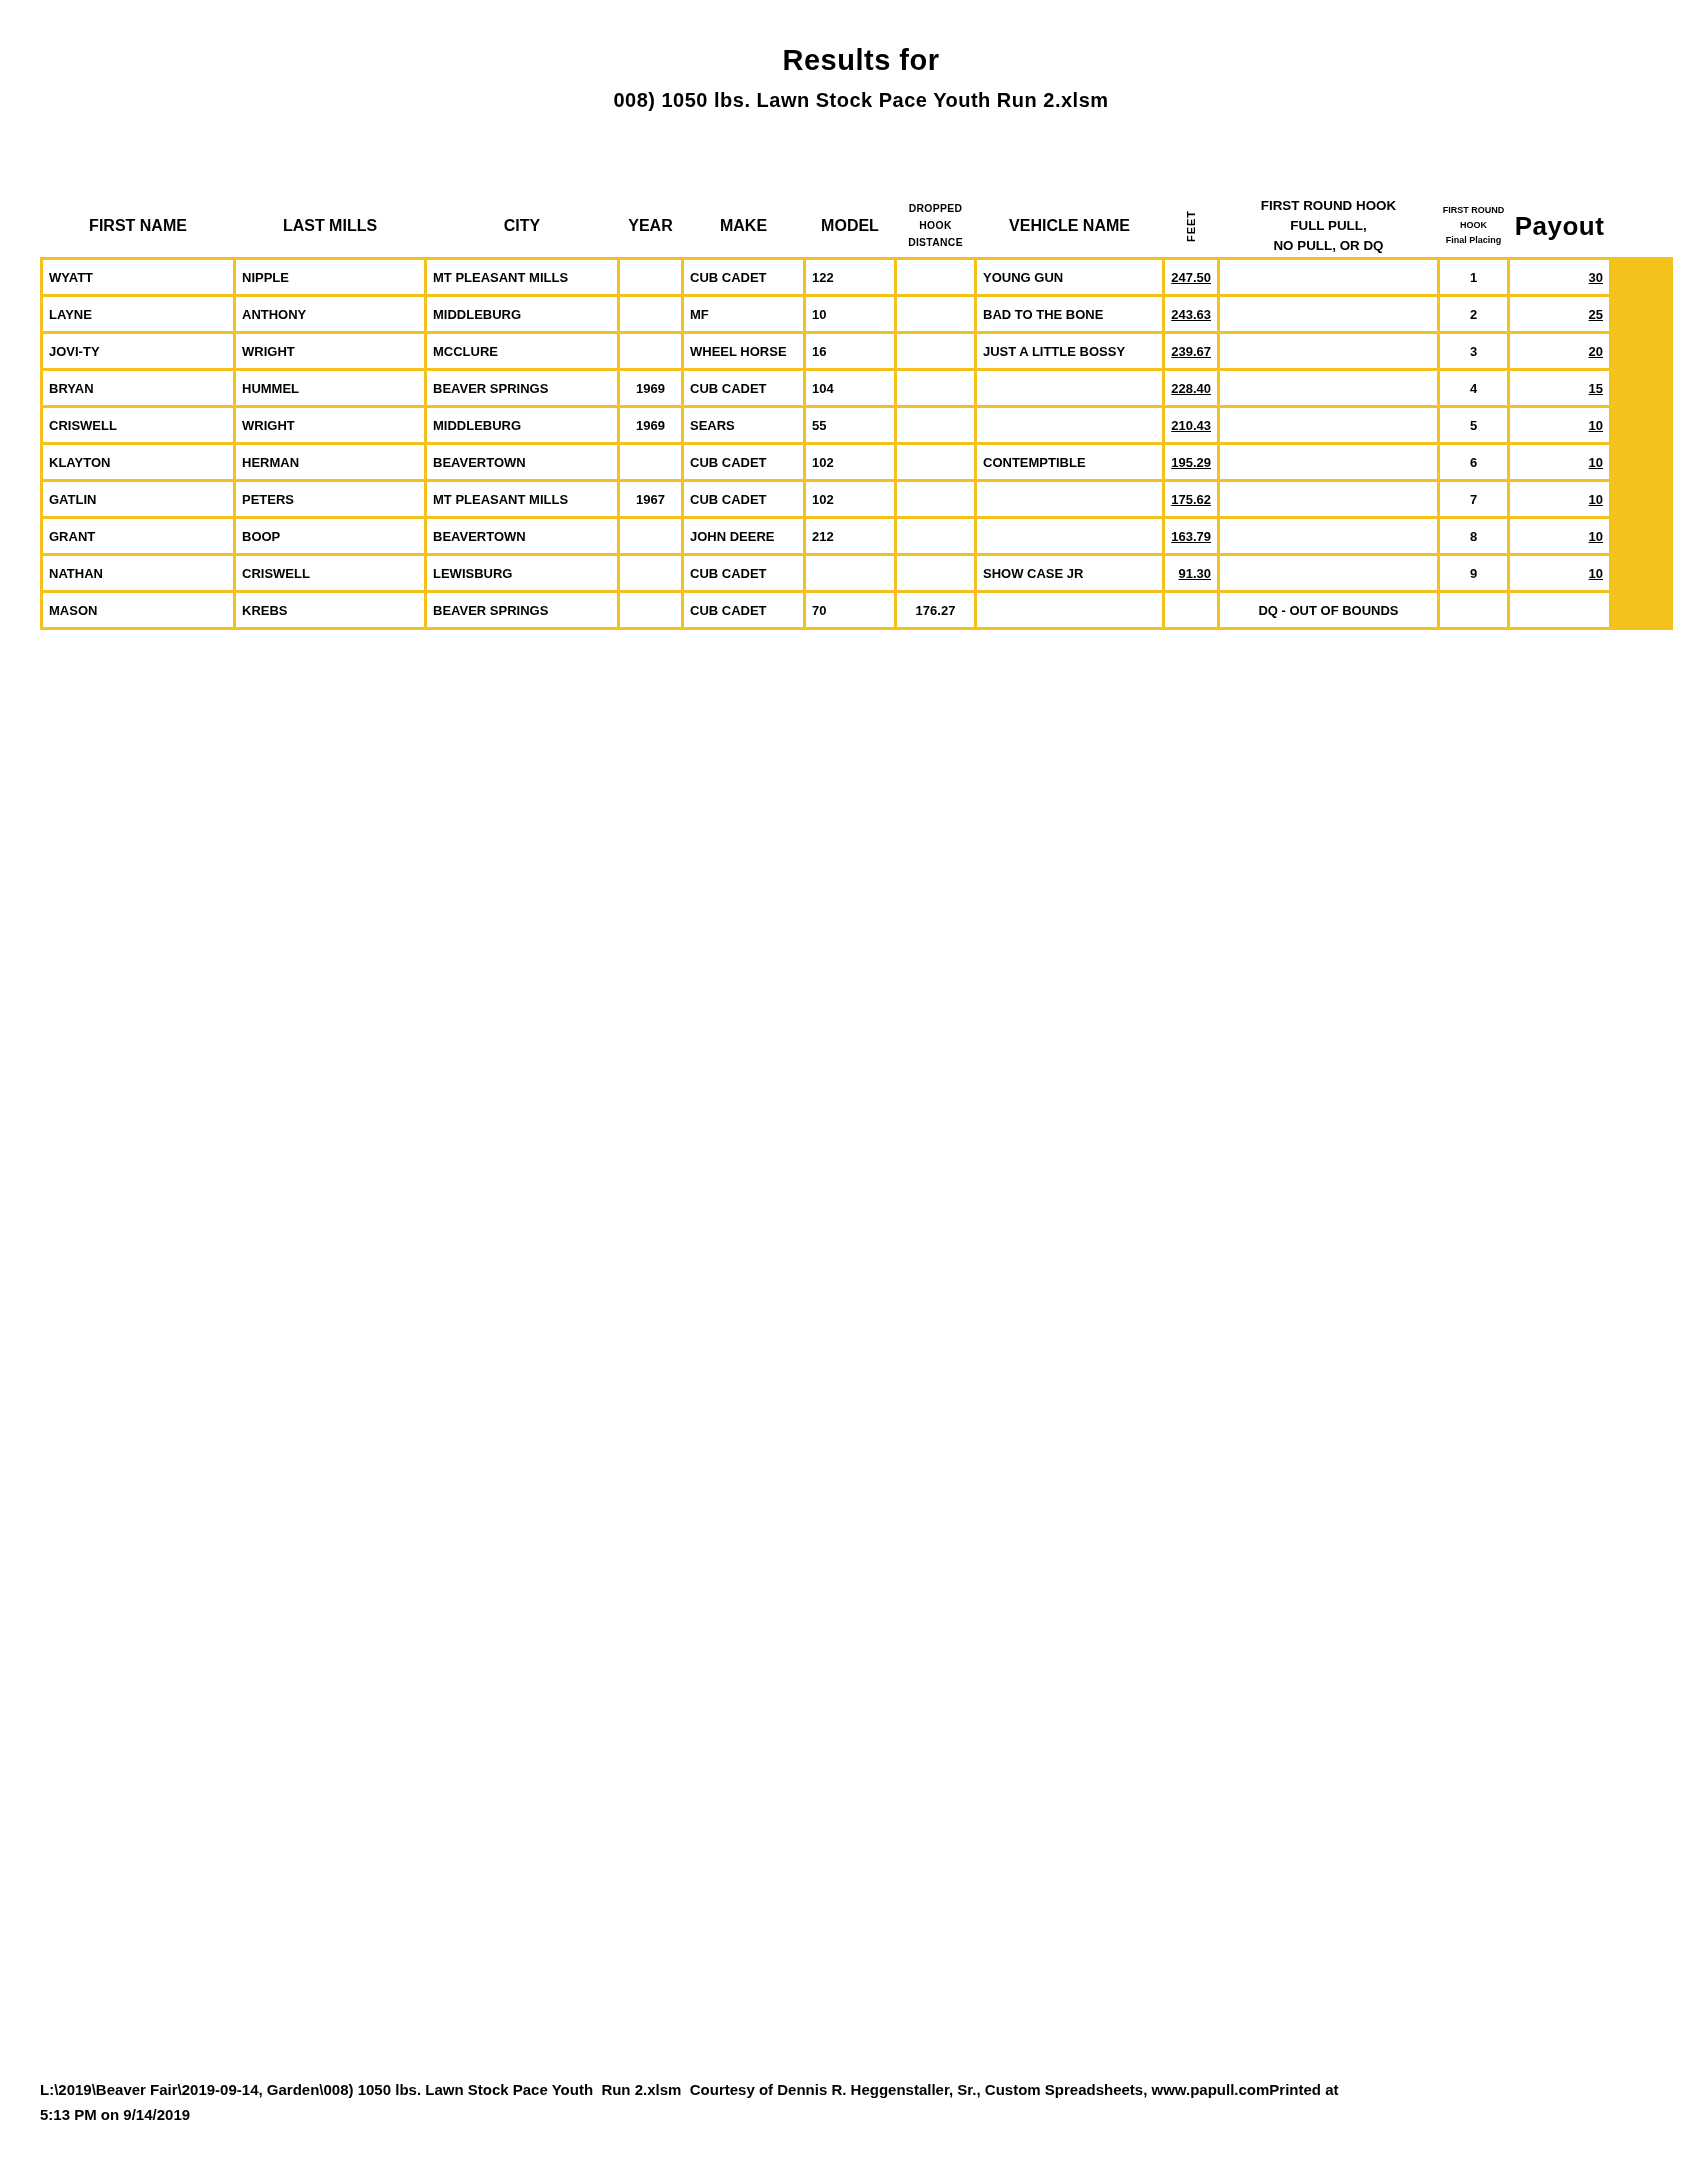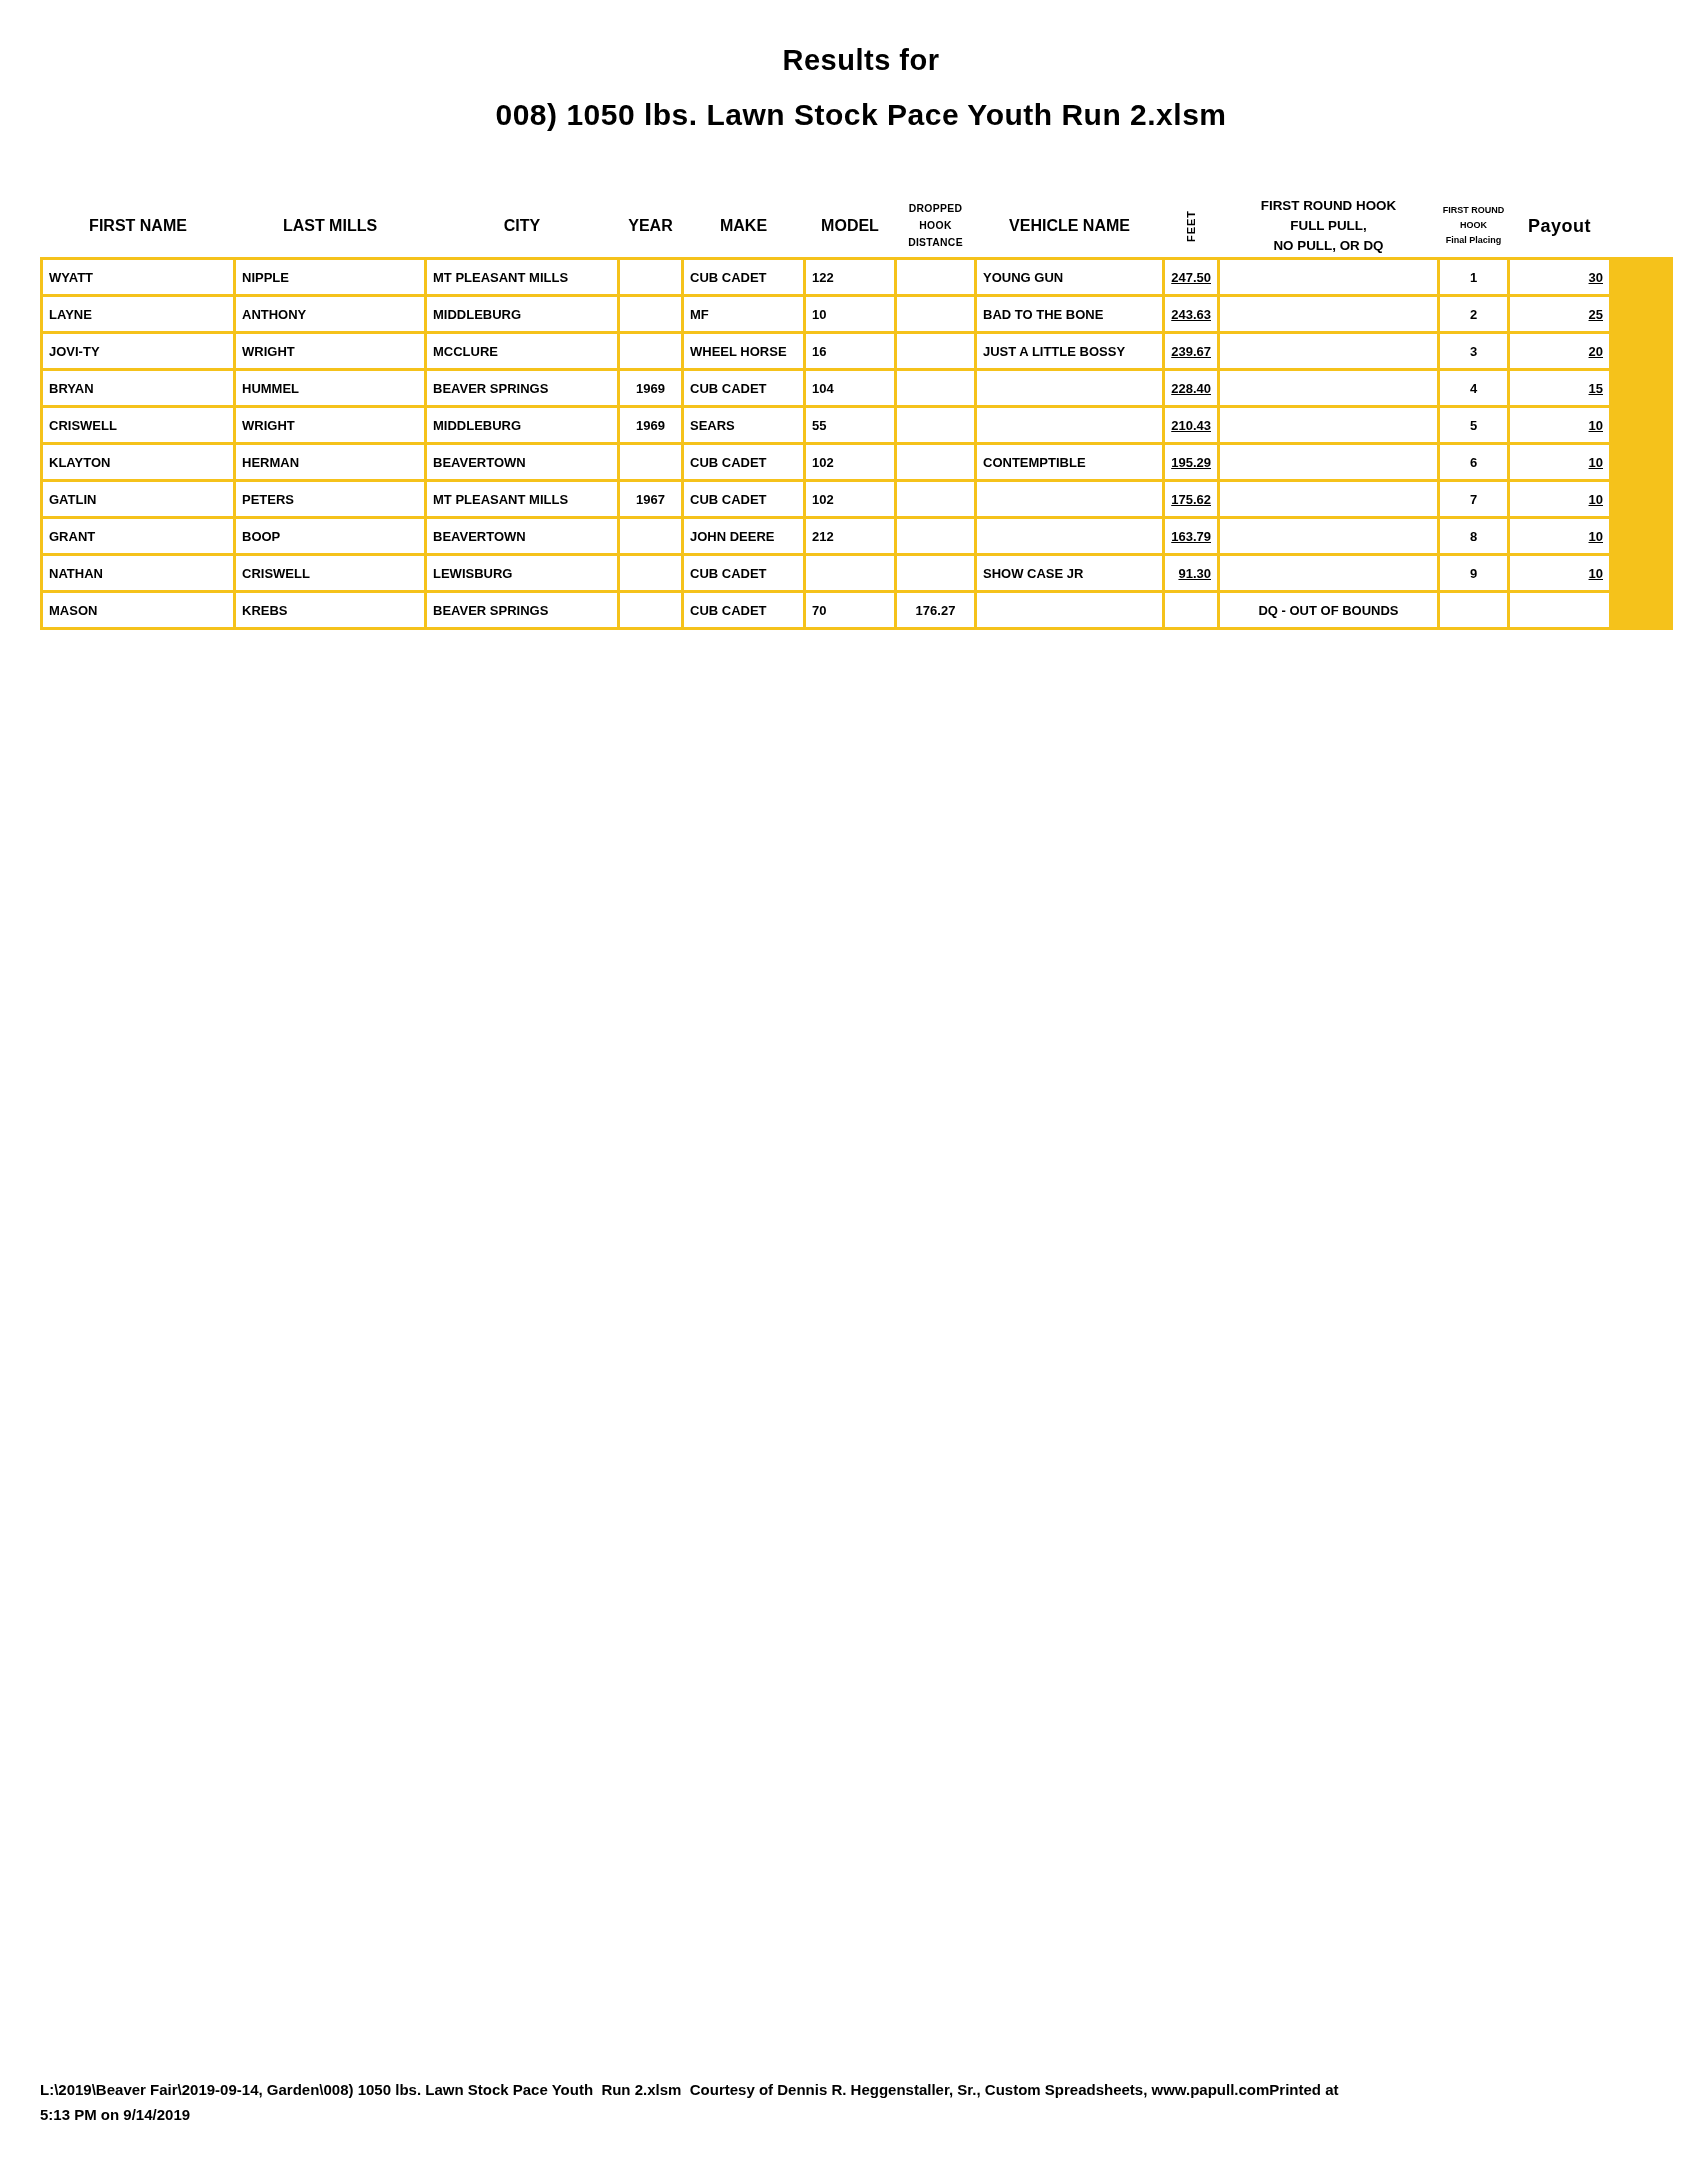--- a/index.html
+++ b/index.html
@@ -5,39 +5,39 @@
   * { margin:0; padding:0; box-sizing:border-box; }
   html,body { background:#ffffff; }
   body {
     width:1683px; height:2178px; position:relative;
     font-family:"Liberation Sans", sans-serif;
     font-weight:bold; color:#000;
   }
   
   .title-block { position:absolute; top:44px; left:0; width:1683px; text-align:center;padding-left:39px; }
   .title-line1 { font-size:29px; letter-spacing:0.5px; }
-  .title-line2 { font-size:30px; margin-top:21px; letter-spacing:0.5px; }
+  .title-line2 { font-size:20px; margin-top:12px; letter-spacing:0.5px; }
 
   
   .table-wrap { position:absolute; left:40px; top:194px; }
   .grid-cols {
     display:grid;
     grid-template-columns:190px 188px 190px 61px 119px 88px 77px 185px 52px 217px 67px 99px;
     column-gap:3px;
   }
   .thead {
     padding:0 3px;
     height:63px;
     align-items:center;
   }
   .hcell { text-align:center; font-size:16px; line-height:18px; align-self:center; }
   .h-sm  { font-size:10.4px; line-height:17px; letter-spacing:0.3px; }
   .h-hook{ font-size:13.4px; line-height:20px; }
   .h-xs  { font-size:9px; line-height:15px; }
-  .h-lg  { font-size:18px; letter-spacing:0.5px; }
+  .h-lg  { font-size:26px; letter-spacing:0.5px; }
   .h-feet span { display:inline-block; transform:rotate(-90deg); font-size:11px; letter-spacing:1px; white-space:nowrap; }
 
   .tgrid {
     background:#F5C21B;
     border:3px solid #F5C21B;
     row-gap:3px;
     grid-auto-rows:34px;
     width:1633px;
   }
   .cell {

